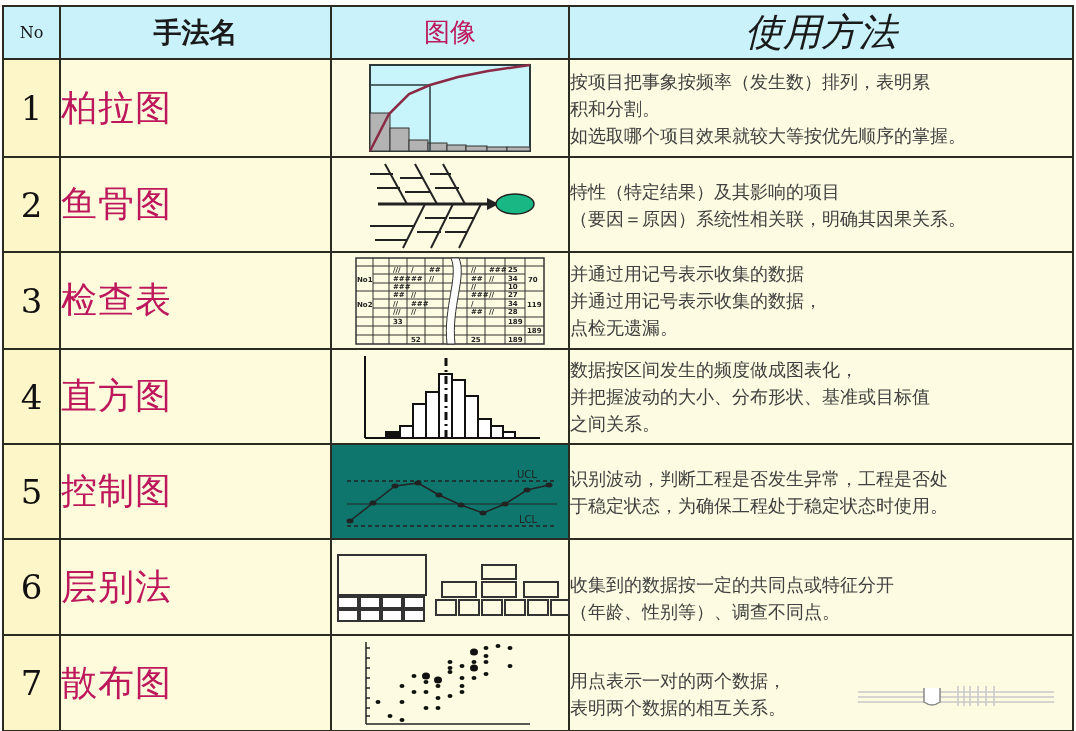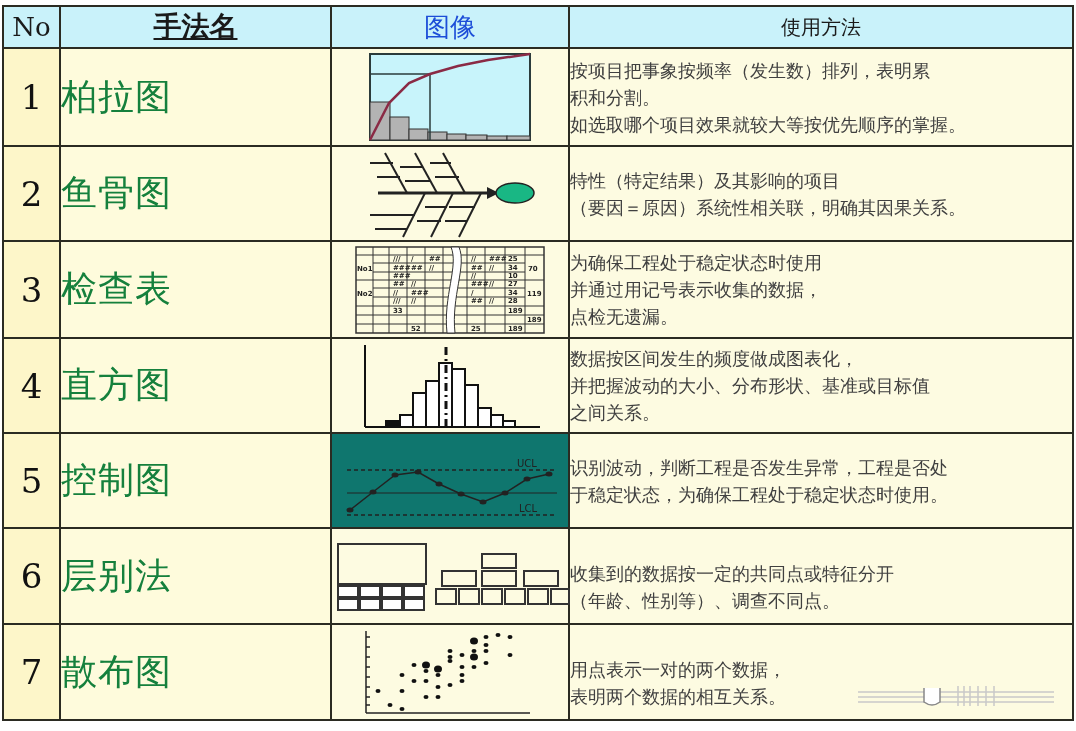--- a/index.html
+++ b/index.html
@@ -1,25 +1,25 @@
 <!DOCTYPE html>
 <html><head>
 <meta charset="utf-8">
 <style>
   html,body{margin:0;padding:0;background:#ffffff;}
   body{width:1076px;height:731px;position:relative;overflow:hidden;font-family:"DejaVu Sans",sans-serif;}
   table.qc{position:absolute;left:2px;top:5px;border-collapse:collapse;table-layout:fixed;width:1070px;}
   table.qc td, table.qc th{border:2px solid #2b2b22;padding:0;vertical-align:middle;}
   th{background:#c9f2fa;height:40px;font-weight:normal;color:#1a1a1a;}
-  th.no{font-family:"DejaVu Serif",serif;font-size:26px;}
-  th.name{font-size:28px;font-weight:bold;text-decoration:underline;}
-  th.img{font-size:26px;color:#1d4ed8;font-family:"DejaVu Serif",serif;text-align:center;}
-  th.use{font-size:20px;font-family:"DejaVu Serif",serif;}
+  th.no{font-family:"DejaVu Serif",serif;font-size:16px;}
+  th.name{font-size:28px;font-weight:bold;}
+  th.img{font-size:26px;color:#be185d;font-family:"DejaVu Serif",serif;text-align:center;}
+  th.use{font-size:38px;font-family:"DejaVu Serif",serif;font-style:italic;}
   td.no{background:#fdf6c9;font-family:"DejaVu Serif",serif;font-size:34px;text-align:center;color:#111;}
-  td.name{background:#fefbdc;font-family:"DejaVu Serif",serif;font-size:36px;color:#15803d;padding-left:38px;letter-spacing:1px;}
+  td.name{background:#fefbdc;font-family:"DejaVu Serif",serif;font-size:36px;color:#be185d;padding-left:38px;letter-spacing:1px;}
   td.img{background:#fdfbe1;text-align:center;}
   td.use{background:#fdfbe1;font-size:18px;line-height:27px;color:#404040;padding-left:12px;vertical-align:top;padding-top:10px;}
   td.use div{white-space:nowrap;}
   td.img svg{display:block;margin:0 auto;}
   .wm{position:absolute;left:858px;top:684px;width:196px;height:24px;}
 </style>
 </head>
 <body>
 
 <table class="qc">
@@ -163,21 +163,21 @@
               <text x="172" y="76">189</text>
           <text x="38" y="67">33</text>
               <text x="153" y="67">189</text>
           <text x="56" y="85">52</text>
               <text x="116" y="85">25</text>
               <text x="153" y="85">189</text>
         </g>
       </svg>
     </td>
     <td class="use">
-      <div>为确保工程处于稳定状态时使用</div>
+      <div>并通过用记号表示收集的数据</div>
       <div>并通过用记号表示收集的数据，</div>
       <div>点检无遗漏。</div>
     </td>
   </tr>
 
   <tr style="height:95px">
     <td class="no">4</td>
     <td class="name">直方图</td>
     <td class="img">
       <svg width="180" height="86" viewBox="0 0 180 86">

